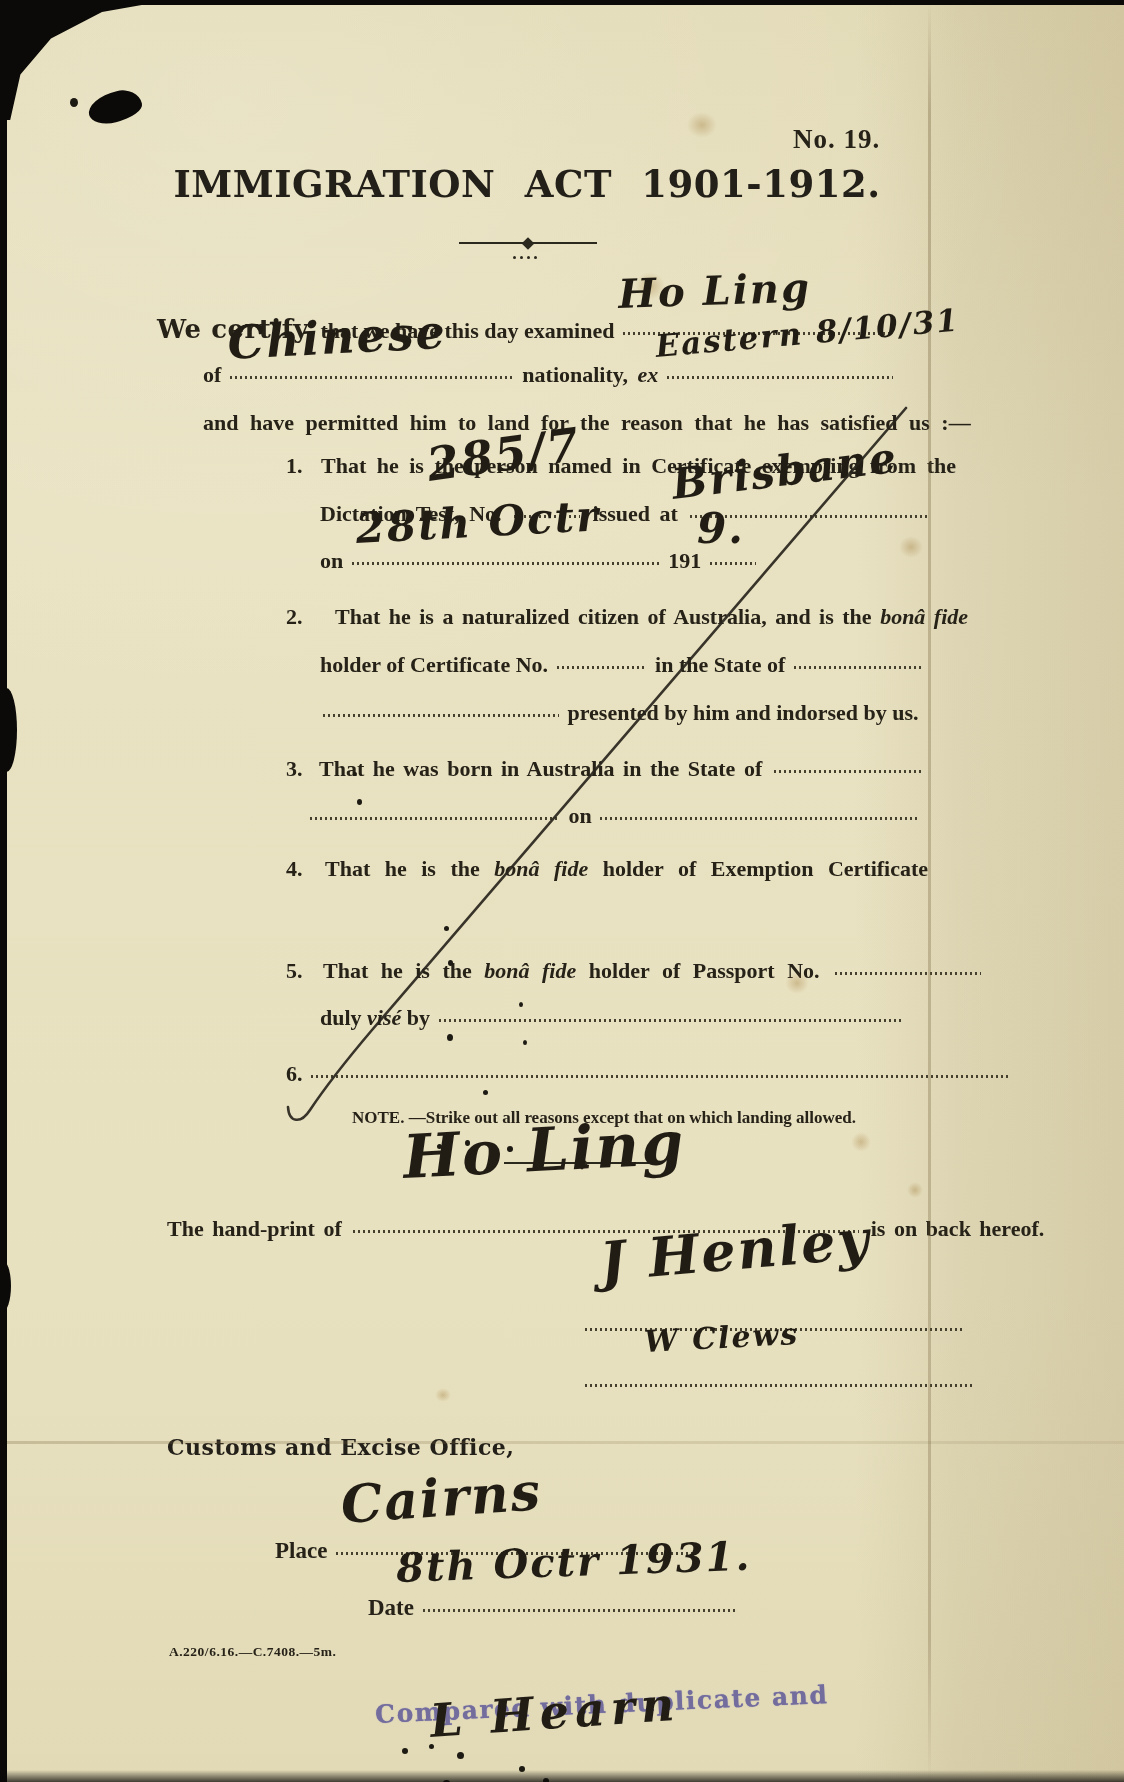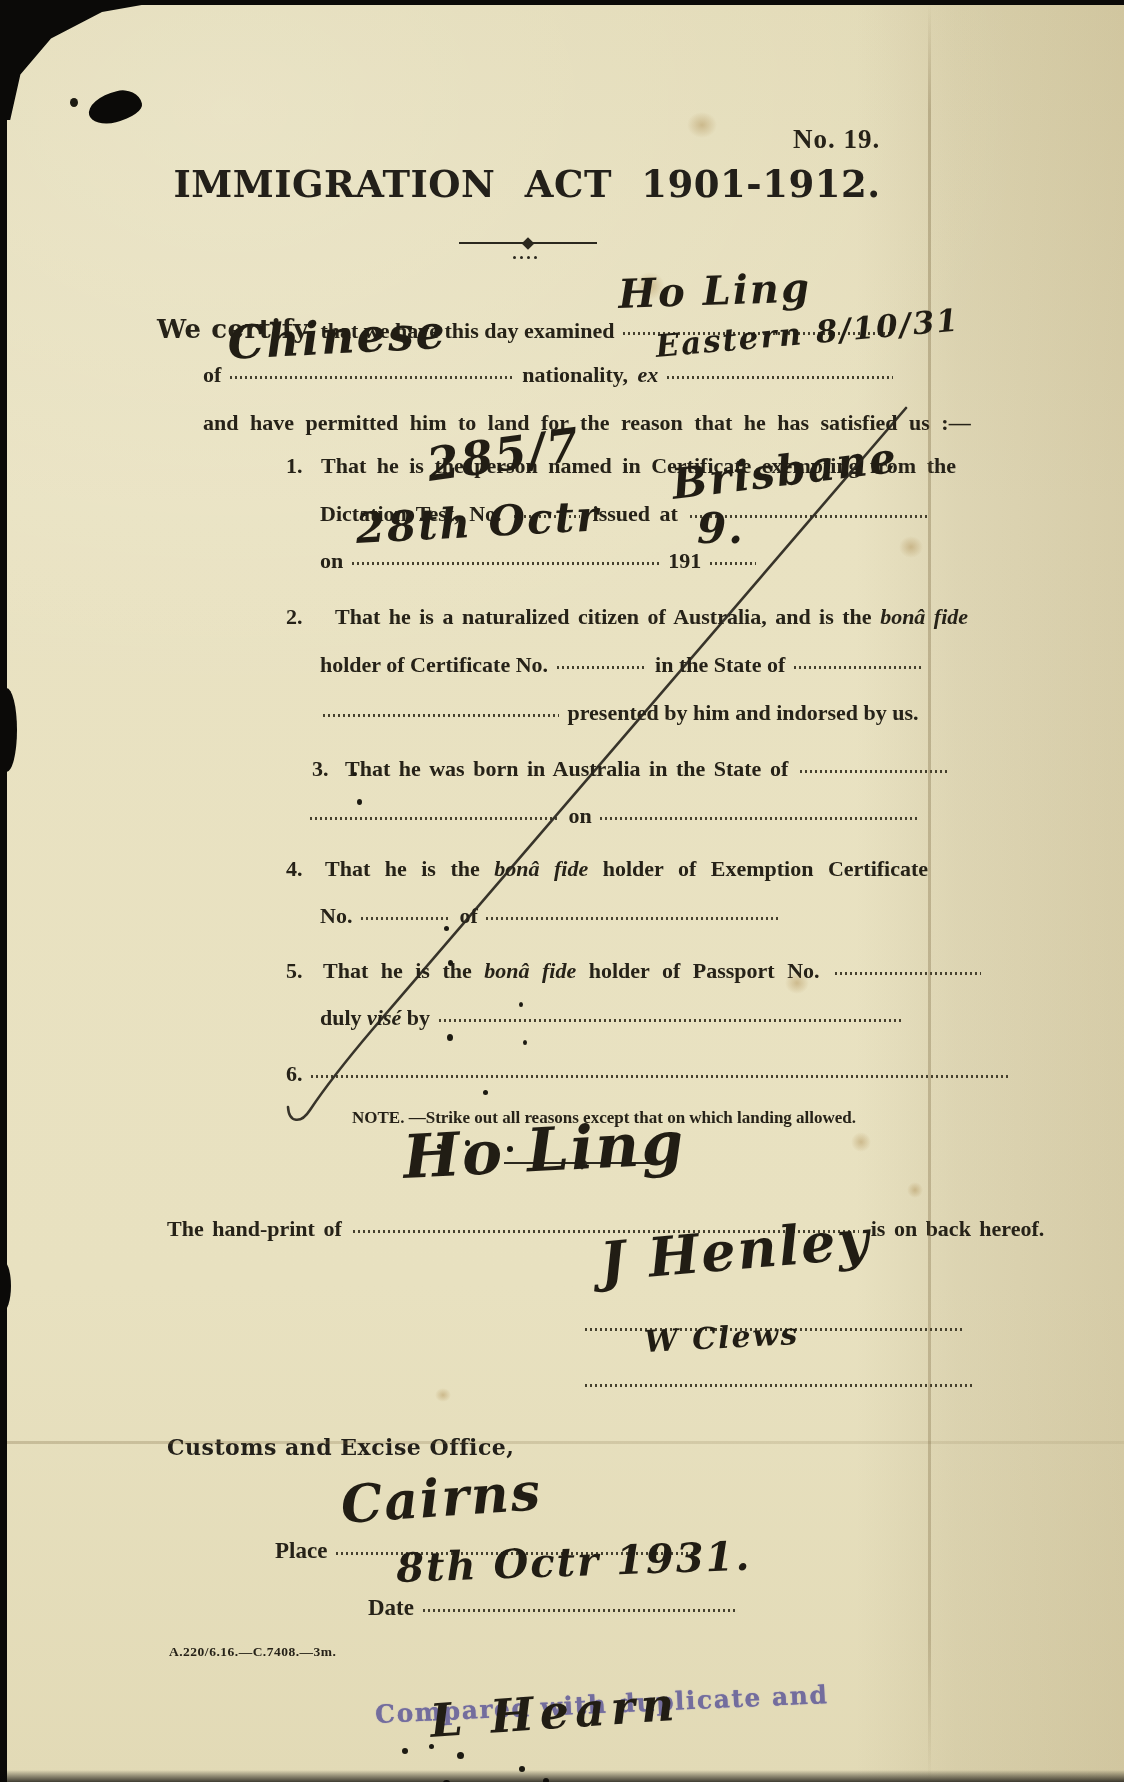--- a/index.html
+++ b/index.html
@@ -102,42 +102,36 @@
     <span class="bl" style="width:236px;"></span>
     <span class="b">presented by him and indorsed by us.</span>
   </div>
   <div class="line" style="left:313px;top:648px;">
     <span class="b">holder of Certificate No.</span>
     <span class="bl" style="width:90px;"></span>
     <span class="b">in the State of</span>
     <span class="bl" style="width:128px;"></span>
   </div>
 
-  <div class="line" style="left:279px;top:752px;word-spacing:3px;margin-left:26px;">
+  <div class="line" style="left:279px;top:752px;word-spacing:3px;">
     <span class="b">3.</span>
     <span class="b" style="margin-left:8px;">That he was born in Australia in the State of</span>
     <span class="bl" style="width:148px;"></span>
   </div>
   <div class="line" style="left:300px;top:799px;">
     <span class="bl" style="width:250px;"></span>
     <span class="b">on</span>
     <span class="bl" style="width:318px;"></span>
   </div>
 
   <div class="line" style="left:279px;top:852px;word-spacing:9px;">
     <span class="b">4.</span>
     <span class="b" style="margin-left:8px;">That he is the</span>
     <span class="it b">bonâ fide</span>
     <span class="b">holder of Exemption Certificate</span>
-  </div>
-  <div class="line" style="left:313px;top:899px;">
-    <span class="b">No.</span>
-    <span class="bl" style="width:90px;"></span>
-    <span class="b">of</span>
-    <span class="bl" style="width:292px;"></span>
   </div>
 
   <div class="line" style="left:279px;top:954px;word-spacing:7px;">
     <span class="b">5.</span>
     <span class="b" style="margin-left:8px;">That he is the</span>
     <span class="it b">bonâ fide</span>
     <span class="b">holder of Passport No.</span>
     <span class="bl" style="width:146px;"></span>
   </div>
   <div class="line" style="left:313px;top:1001px;">
@@ -179,21 +173,21 @@
   <div class="hw" style="left:336px;top:1470px;font-size:52px;transform:rotate(-4deg);">Cairns</div>
   <div class="line" style="left:268px;top:1534px;font-size:23px;">
     <span class="b">Place</span>
     <span class="bl" style="width:360px;"></span>
   </div>
   <div class="hw" style="left:390px;top:1540px;font-size:40px;transform:rotate(-2deg);">8th Octr 1931.</div>
   <div class="line" style="left:345px;top:1591px;font-size:23px;margin-left:16px;">
     <span class="b">Date</span>
     <span class="bl" style="width:312px;"></span>
   </div>
-  <div class="line b" style="left:162px;top:1640px;font-size:13.5px;letter-spacing:.5px;">A.220/6.16.—C.7408.—3m.</div>
+  <div class="line b" style="left:162px;top:1640px;font-size:13.5px;letter-spacing:.5px;">A.220/6.16.—C.7408.—5m.</div>
 
   <div id="stamp-text" style="left:368px;top:1686px;">Compared with duplicate and</div>
   <div class="hw" style="left:425px;top:1690px;font-size:46px;transform:rotate(-4deg);letter-spacing:6px;">L Hearn</div>
 
   <div class="dot" style="left:346px;top:768px;width:4px;height:4px;"></div>
   <div class="dot" style="left:350px;top:795px;width:5px;height:6px;"></div>
   <div class="dot" style="left:437px;top:922px;width:5px;height:5px;"></div>
   <div class="dot" style="left:441px;top:956px;width:5px;height:6px;"></div>
   <div class="dot" style="left:512px;top:998px;width:4px;height:5px;"></div>
   <div class="dot" style="left:440px;top:1030px;width:6px;height:7px;"></div>

